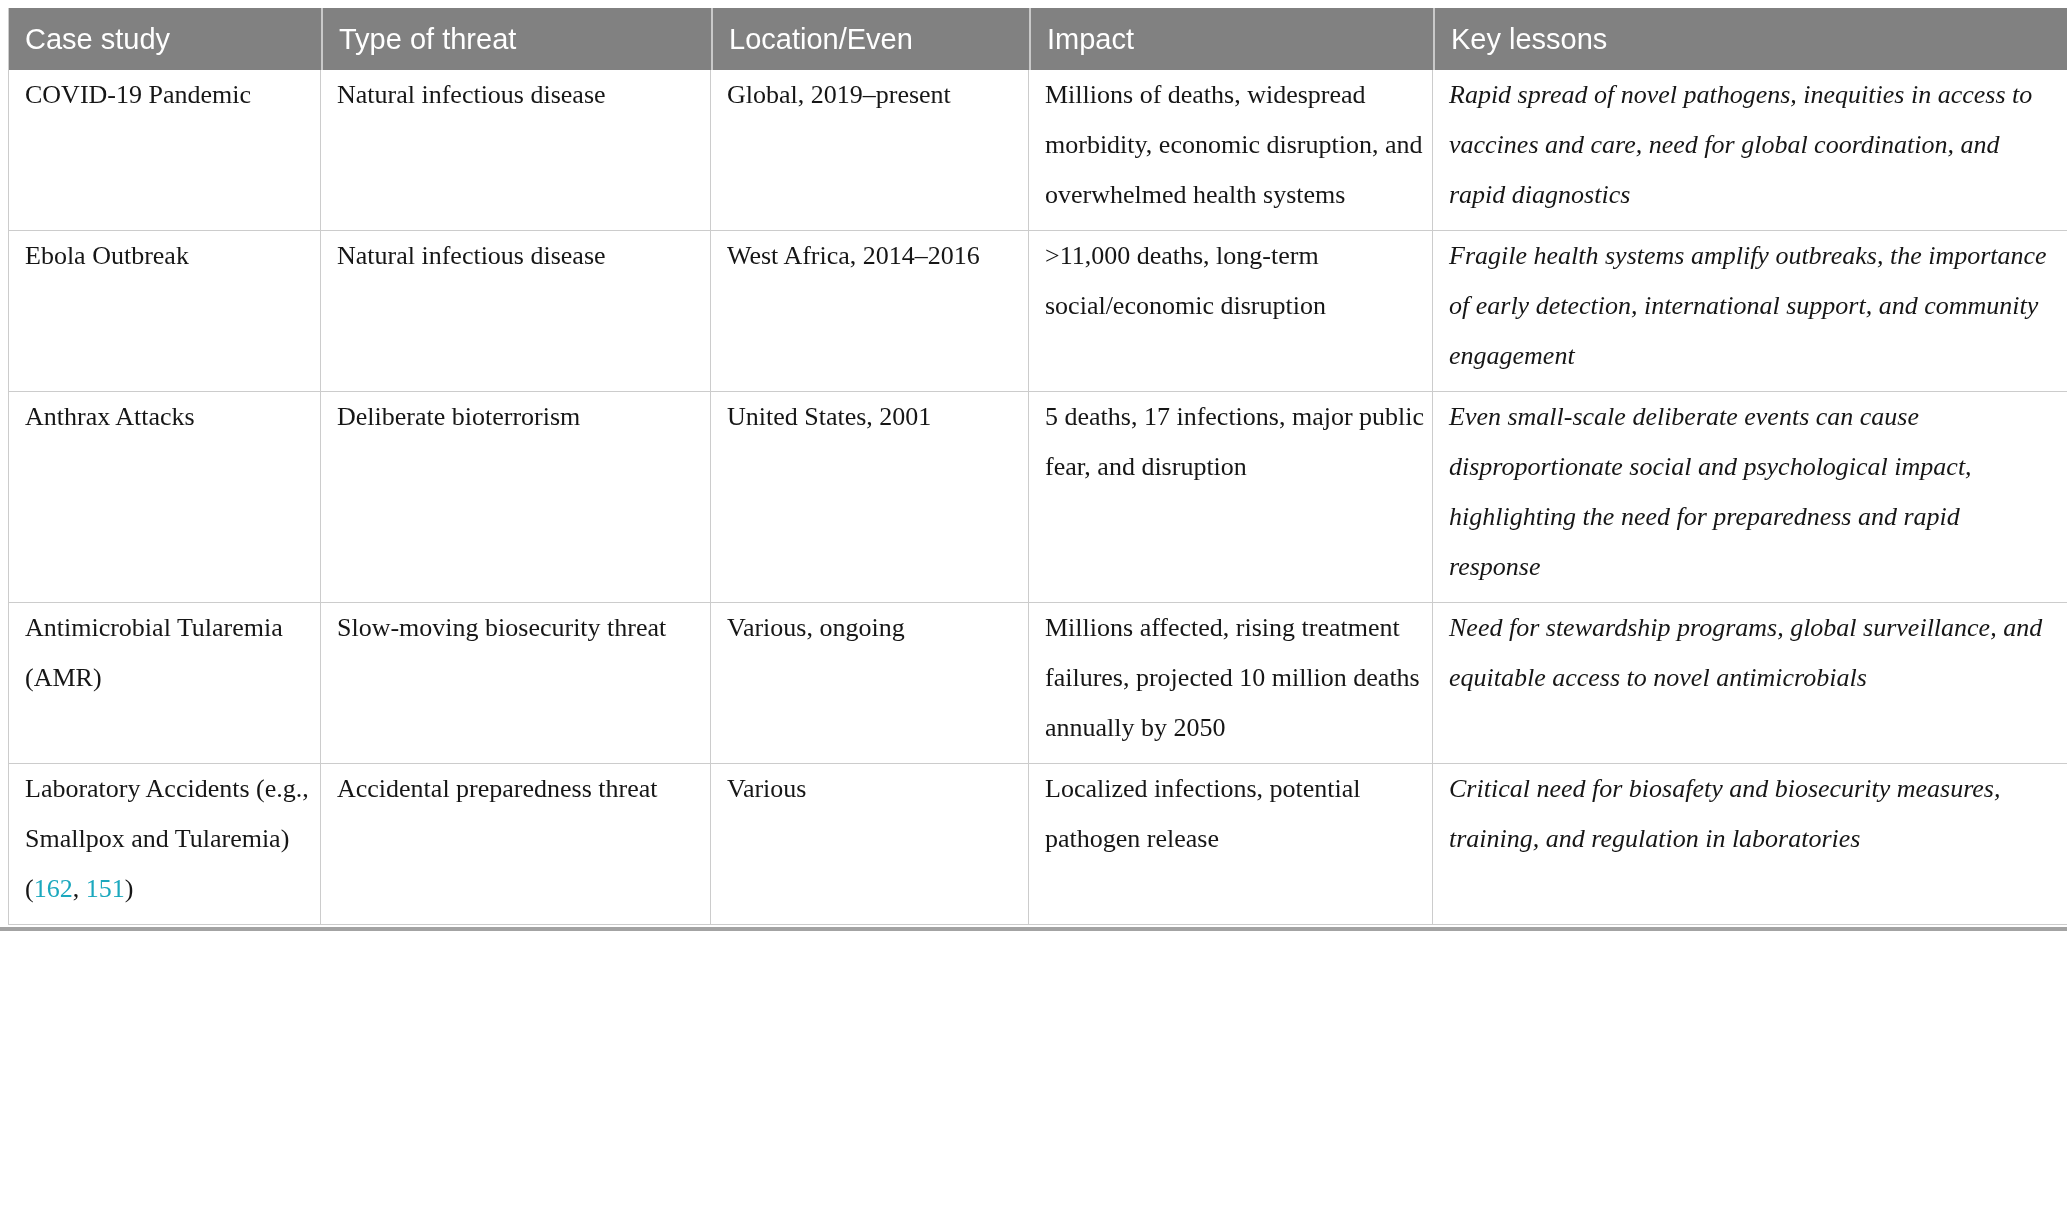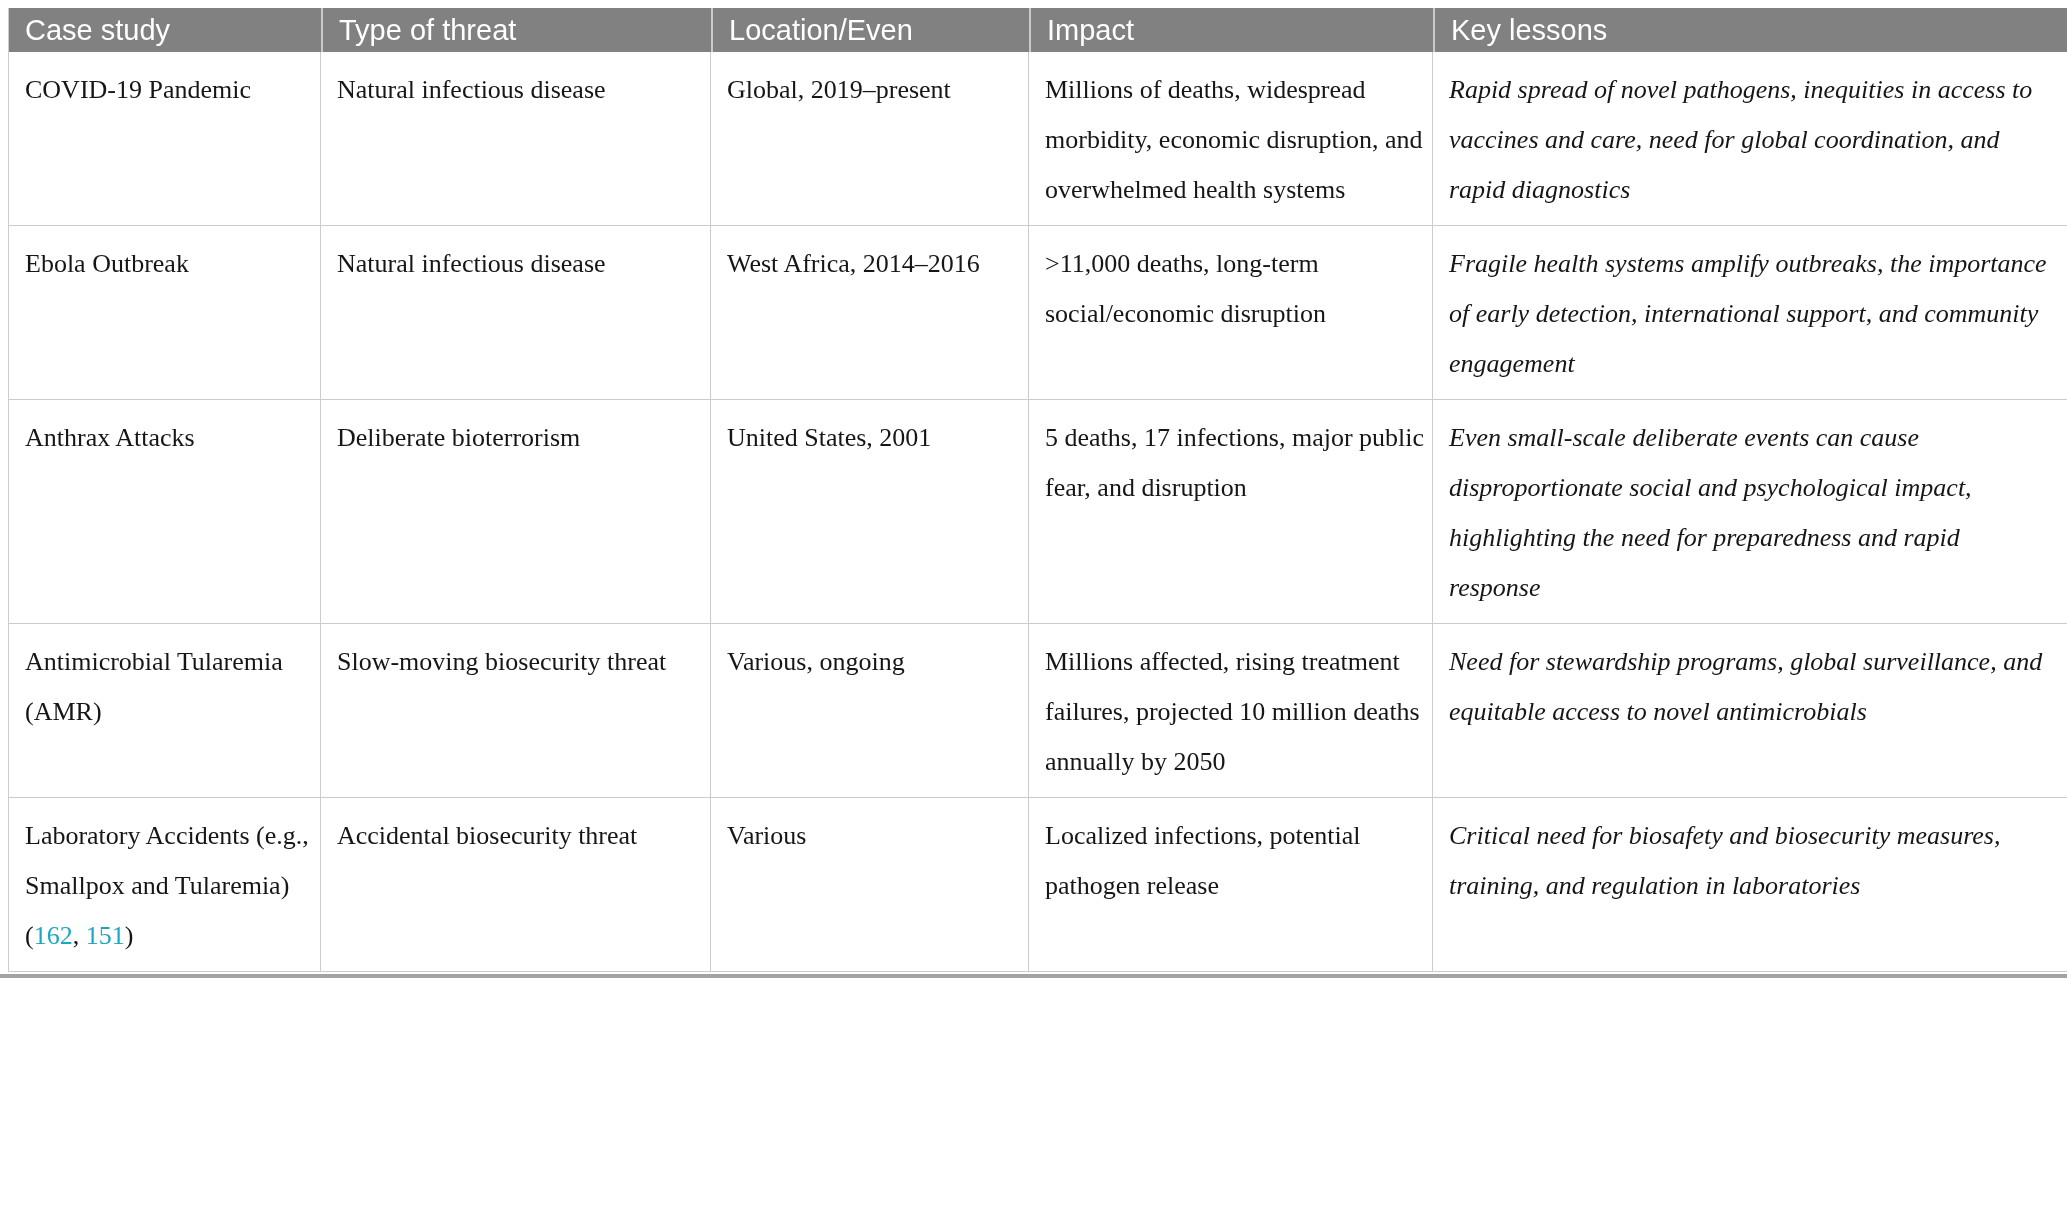--- a/index.html
+++ b/index.html
@@ -29,28 +29,28 @@
   col.c2{width:390px;}
   col.c3{width:318px;}
   col.c4{width:404px;}
   col.c5{width:635px;}
   thead th{
     background:var(--header-bg,#818181);
     color:var(--header-text,#fff);
     font-family:"Liberation Sans",sans-serif;
     font-size:29px;font-weight:400;
     text-align:left;vertical-align:middle;
-    height:44px;padding:0 10px 0 16px;
+    height:62px;padding:0 10px 0 16px;
     white-space:nowrap;overflow:hidden;
   }
   thead th + th{border-left:2px solid var(--header-separator,#c9c9c9);}
   tbody td{
     vertical-align:top;
     font-size:26px;line-height:50px;
-    padding:13px 6px 10px 16px;
+    padding:0 6px 10px 16px;
     border-right:1px solid var(--border,#ccc);
     border-bottom:1px solid var(--border,#ccc);
     background:#ffffff;
   }
   tbody td.last{padding-right:16px;border-right:none;font-style:italic;}
   a.citation{
     color:var(--link,#1ba8be);
     text-decoration:none;cursor:pointer;
   }
   .bottom-bar{
@@ -103,21 +103,21 @@
       </tr>
       <tr>
         <td>Antimicrobial Tularemia (AMR)</td>
         <td>Slow-moving biosecurity threat</td>
         <td>Various, ongoing</td>
         <td>Millions affected, rising treatment failures, projected 10 million deaths annually by 2050</td>
         <td class="last">Need for stewardship programs, global surveillance, and equitable access to novel antimicrobials</td>
       </tr>
       <tr>
         <td><span>Laboratory Accidents (e.g., Smallpox and Tularemia) (</span><a class="citation">162</a><span>, </span><a class="citation">151</a><span>)</span></td>
-        <td>Accidental biosecurity threat</td>
+        <td>Accidental preparedness threat</td>
         <td>Various</td>
         <td>Localized infections, potential pathogen release</td>
         <td class="last">Critical need for biosafety and biosecurity measures, training, and regulation in laboratories</td>
       </tr>
     </tbody>
   </table>
 </div>
 <div class="bottom-bar"></div>
 
 </body></html>

